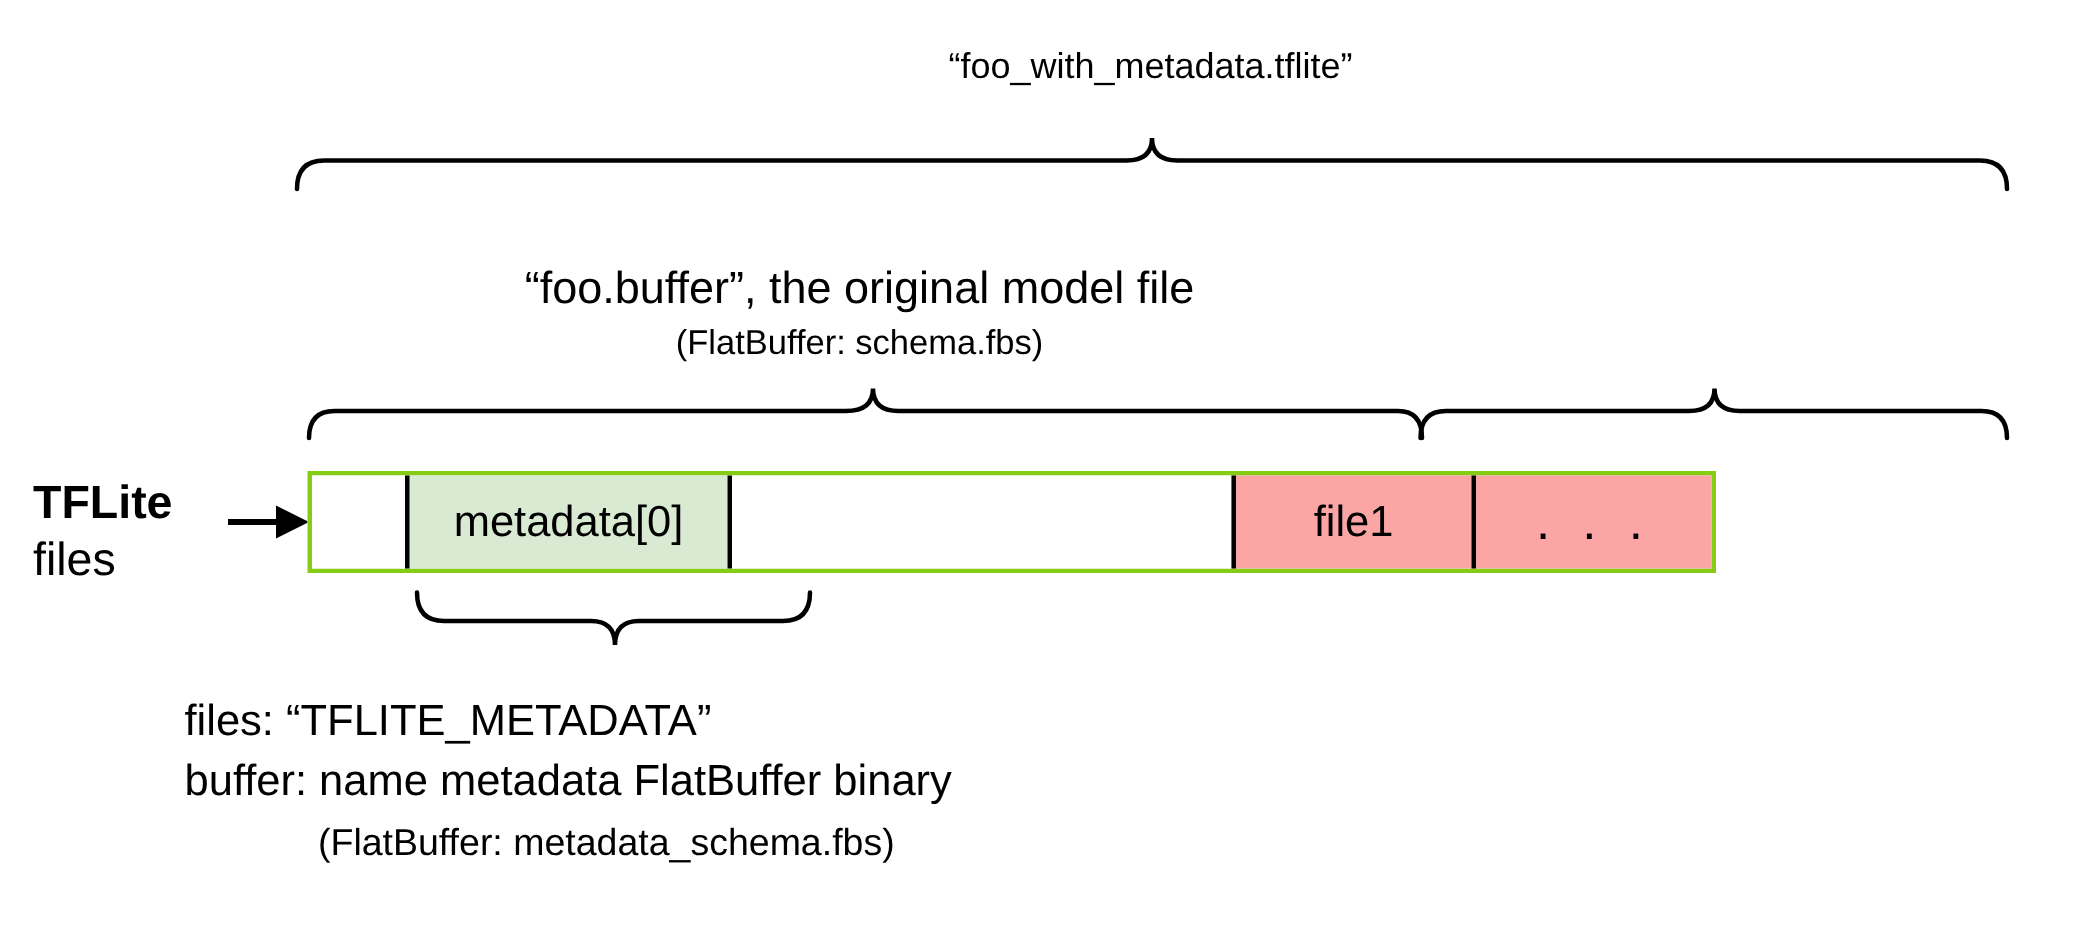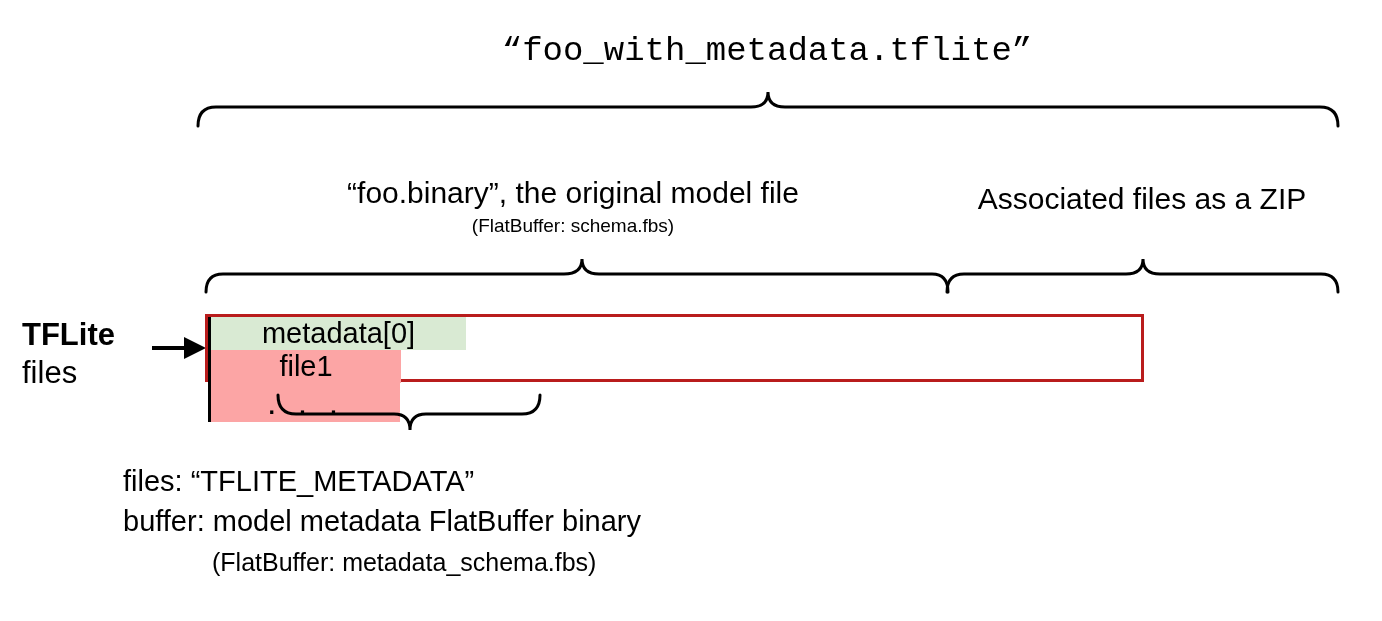--- a/index.html
+++ b/index.html
@@ -23,23 +23,23 @@
     white-space: nowrap;
     color: #000000;
     line-height: 1.18;
   }
   .center {
     text-align: center;
     transform: translateX(-50%);
   }
 
   
-  #title-main       { font-size: 34px; left: 767px; top: 31px; font-family: Liberation Mono, monospace; }
+  #title-main       { font-size: 24px; left: 767px; top: 31px; }
   #label-orig       { font-size: 30px; left: 573px; top: 175px; }
-  #label-orig-sub   { font-size: 19px; left: 573px; top: 215px; }
+  #label-orig-sub   { font-size: 23px; left: 573px; top: 215px; }
   #label-zip        { font-size: 30px; left: 1142px; top: 181px; }
 
   #label-tflite     { font-size: 31px; left: 22px;  top: 317px; font-weight: bold; }
   #label-tflite2    { font-size: 31px; left: 22px;  top: 355px; }
 
   #detail-name      { font-size: 29px; left: 123px; top: 464px; }
   #detail-buffer    { font-size: 29px; left: 123px; top: 504px; }
   #detail-sub       { font-size: 25px; left: 212px; top: 548px; }
 
   
@@ -51,25 +51,24 @@
     height: 34px;
   }
 
   
   #bar {
     position: absolute;
     left: 205px;
     top: 314px;
     width: 939px;
     height: 68px;
-    border: 3px solid #b91c1c;
+    border: 3px solid #84cc16;
     box-sizing: border-box;
     display: flex;
     background: #ffffff;
-    flex-direction: column;
   }
   .cell {
     box-sizing: border-box;
     height: 100%;
     display: flex;
     align-items: center;
     justify-content: center;
     font-size: 29px;
     color: #000000;
     background: #ffffff;
@@ -100,24 +99,23 @@
 <body>
 
 <div id="canvas">
 
   <div class="txt center" id="title-main">“foo_with_metadata.tflite”</div>
 
   <svg class="brace" id="brace-top" style="left:188px; top:86px; width:1160px; height:48px;" viewBox="0 0 1160 48">
     <path d="M 10,40 Q 10,21 28,21 L 563,21 Q 580,21 580,6 Q 580,21 597,21 L 1132,21 Q 1150,21 1150,40"></path>
   </svg>
 
-  <div class="txt center" id="label-orig">“foo.binary”, the original model file</div>
+  <div class="txt center" id="label-orig">“foo.buffer”, the original model file</div>
   <div class="txt center" id="label-orig-sub">(FlatBuffer: schema.fbs)</div>
 
-  <div class="txt center" id="label-zip">Associated files as a ZIP</div>
 
   <svg class="brace" id="brace-original" style="left:196px; top:252px; width:756px; height:46px;" viewBox="0 0 756 46">
     <path d="M 10,40 Q 10,22 27,22 L 368,22 Q 386,22 386,7 Q 386,22 403,22 L 736,22 Q 752,22 752,40"></path>
   </svg>
 
   <svg class="brace" id="brace-zip" style="left:939px; top:252px; width:408px; height:46px;" viewBox="0 0 408 46">
     <path d="M 8,40 Q 8,22 25,22 L 187,22 Q 204,22 204,7 Q 204,22 221,22 L 382,22 Q 399,22 399,40"></path>
   </svg>
 
   <div class="txt" id="label-tflite">TFLite</div>
@@ -134,16 +132,16 @@
     <div class="cell sep-left" id="cell-body"></div>
     <div class="cell gray sep-left" id="cell-file1">file1</div>
     <div class="cell gray sep-left" id="cell-ellipsis">. . .</div>
   </div>
 
   <svg class="brace" id="brace-metadata" style="left:270px; top:390px; width:278px; height:52px;" viewBox="0 0 278 52">
     <path d="M 8,5 Q 8,24 26,24 L 124,24 Q 140,24 140,40 Q 140,24 156,24 L 252,24 Q 270,24 270,5"></path>
   </svg>
 
   <div class="txt" id="detail-name">files: “TFLITE_METADATA”</div>
-  <div class="txt" id="detail-buffer">buffer: model metadata FlatBuffer binary</div>
+  <div class="txt" id="detail-buffer">buffer: name metadata FlatBuffer binary</div>
   <div class="txt" id="detail-sub">(FlatBuffer: metadata_schema.fbs)</div>
 
 </div>
 
 </body></html>

